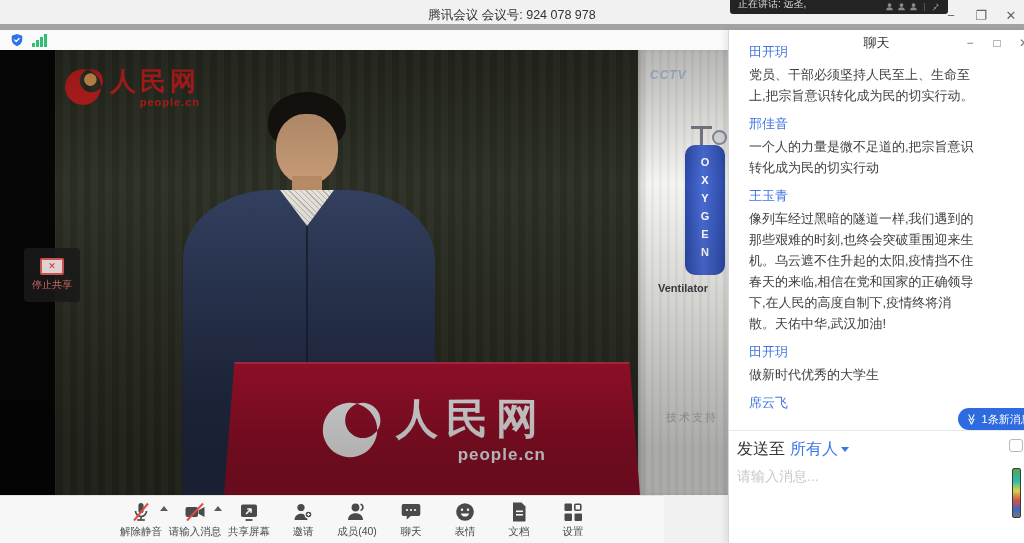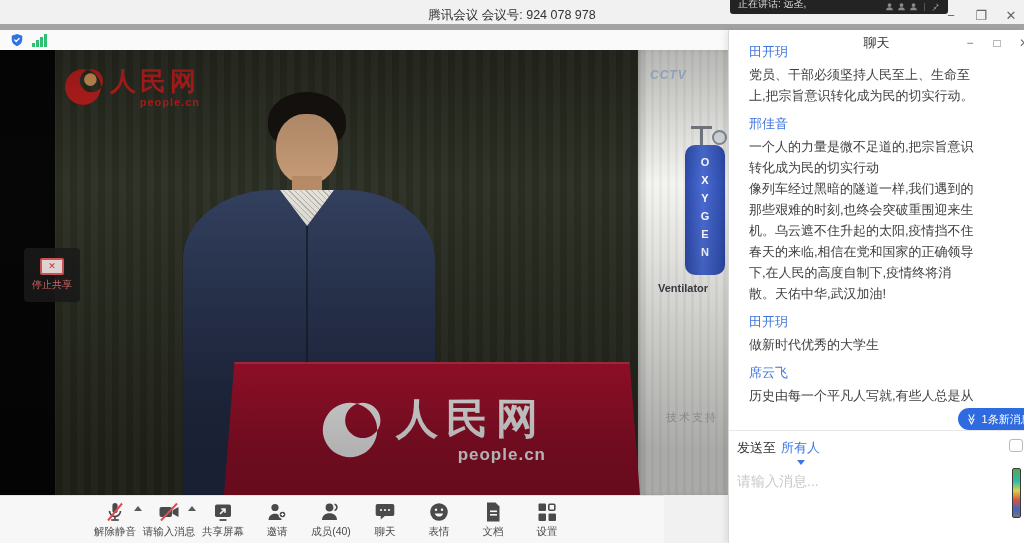--- a/index.html
+++ b/index.html
@@ -60,42 +60,42 @@
   .cyl-label { writing-mode:vertical-lr; text-orientation:upright; color:#fff; font-weight:bold; font-size:11px; letter-spacing:6px; }
   .venti { position:absolute; left:20px; top:232px; width:68px; overflow:hidden; white-space:nowrap; font-size:11px; font-weight:bold; color:#3d4146; }
   .techsup { position:absolute; left:28px; top:360px; font-size:11px; color:rgba(140,140,140,.55); letter-spacing:2px; white-space:nowrap; }
 
   
   .stop-share { position:absolute; left:24px; top:198px; width:56px; height:54px; background:rgba(28,28,28,.88); border-radius:4px; display:flex; flex-direction:column; align-items:center; justify-content:center; gap:3px; cursor:pointer; }
   .stop-ic { width:24px; height:17px; border:2px solid #e05a5a; border-radius:2px; background:#f6e7e8; display:flex; align-items:center; justify-content:center; color:#d33; font-size:9px; font-weight:bold; line-height:1; }
   .stop-share .lbl { color:#e4706f; font-size:10px; white-space:nowrap; }
 
   
-  .toolbar { position:absolute; left:0; top:495px; width:664px; height:48px; background:#f7f7f7; border-top:1px solid #e3e3e3; display:flex; align-items:center; padding-left:88px; }
+  .toolbar { position:absolute; left:0; top:495px; width:664px; height:48px; background:#f7f7f7; border-top:1px solid #e3e3e3; display:flex; align-items:center; padding-left:114px; }
   .tool-btn { position:relative; width:54px; height:46px; display:flex; flex-direction:column; align-items:center; justify-content:center; gap:1px; cursor:pointer; }
   .tool-btn svg { display:block; }
   .tool-btn .t-lbl { font-size:10.5px; color:#4a4a4a; white-space:nowrap; }
   .mini-arrow { position:absolute; right:0px; top:9px; width:0; height:0; border-left:4px solid transparent; border-right:4px solid transparent; border-bottom:5px solid #5a5a5a; cursor:pointer; }
 
   
   .chat { position:absolute; left:728px; top:30px; width:296px; height:513px; background:#fff; border-left:1px solid #d8d8d8; box-shadow:-3px 0 6px rgba(0,0,0,.08); overflow:hidden; }
   .chat-header { position:relative; height:26px; }
   .chat-header .c-title { position:absolute; left:0; right:0; top:0; height:26px; line-height:26px; text-align:center; font-size:13px; color:#333; }
   .chat-controls { position:absolute; right:-6px; top:0; height:26px; display:flex; align-items:center; gap:15px; color:#777; font-size:12px; }
   .chat-controls span { width:12px; text-align:center; cursor:default; }
   .chat-messages { position:absolute; left:0; top:8px; width:244px; height:372px; padding:2px 8px 0 8px; overflow:hidden;margin-left:12px; }
   .msg .sender { color:#3f74e0; font-size:13px; margin:9px 0 3px 0; cursor:default; }
   .msg .mtext { color:#404040; font-size:13px; line-height:21px; }
   .msg:first-child .sender { margin-top:3px; }
   .new-msg-pill { position:absolute; left:229px; top:378px; height:22px; background:#2e6be0; border-radius:12px; color:#fff; font-size:11px; display:flex; align-items:center; gap:4px; padding:0 10px 0 8px; white-space:nowrap; cursor:pointer; }
   .dbl-chev { display:inline-block; transform:rotate(90deg); font-size:11px; line-height:1; }
   .chat-footer { position:absolute; left:0; top:400px; width:296px; height:113px; border-top:1px solid #e8e8e8; padding:8px 8px 0 8px; }
-  .send-row { position:relative; display:flex; align-items:flex-start; gap:5px; font-size:13px; }
+  .send-row { position:relative; display:flex; align-items:flex-end; gap:5px; font-size:16px; }
   .send-to-label { color:#333; }
-  .send-to-value { color:#3b77e8; cursor:pointer; display:flex; align-items:center; gap:3px;flex-direction:column; }
+  .send-to-value { color:#3b77e8; cursor:pointer; display:flex; align-items:center; gap:3px; }
   .caret-down { width:0; height:0; border-left:4px solid transparent; border-right:4px solid transparent; border-top:5px solid #3b77e8; }
   .emoji-part { position:absolute; right:-6px; top:0; width:14px; height:13px; border:1.5px solid #b9b9b9; border-radius:3px; cursor:pointer; }
   .msg-input { margin-top:8px; font-size:14px; color:#c9c9c9; cursor:text; }
   .thumb-strip { position:absolute; left:283px; top:438px; width:9px; height:50px; border-radius:2px; border:1px solid #3a3a3a;
      background:linear-gradient(180deg,#57a84a 0%,#2bb9b0 25%,#d8d24a 45%,#d45246 65%,#3e66c4 85%,#777 100%); }
 </style>
 </head>
 <body>
 
 <div id="stage">
@@ -299,20 +299,21 @@
     <div class="chat-messages">
       <div class="msg">
         <div class="sender">田开玥</div>
         <div class="mtext">党员、干部必须坚持人民至上、生命至上,把宗旨意识转化成为民的切实行动。</div>
       </div>
       <div class="msg">
         <div class="sender">邢佳音</div>
         <div class="mtext">一个人的力量是微不足道的,把宗旨意识转化成为民的切实行动</div>
       </div>
       <div class="msg">
+        <div class="sender">王玉青</div>
         <div class="mtext">像列车经过黑暗的隧道一样,我们遇到的那些艰难的时刻,也终会突破重围迎来生机。乌云遮不住升起的太阳,疫情挡不住春天的来临,相信在党和国家的正确领导下,在人民的高度自制下,疫情终将消散。天佑中华,武汉加油!</div>
       </div>
       <div class="msg">
         <div class="sender">田开玥</div>
         <div class="mtext">做新时代优秀的大学生</div>
       </div>
       <div class="msg">
         <div class="sender">席云飞</div>
         <div class="mtext">历史由每一个平凡人写就,有些人总是从平凡到不凡,再勇于归于平凡。</div>
       </div>

